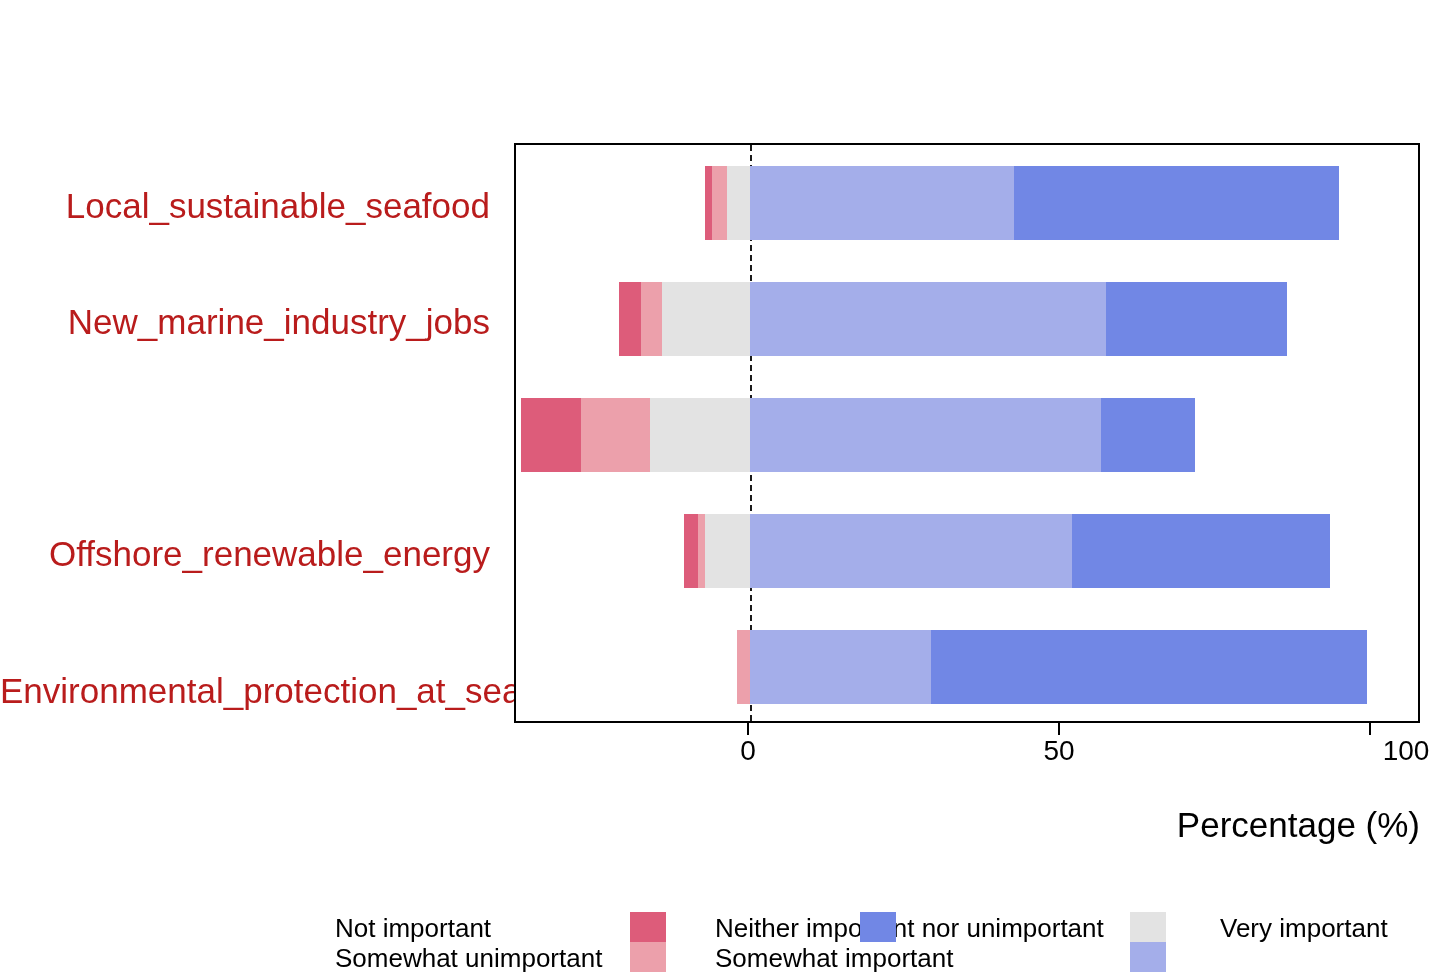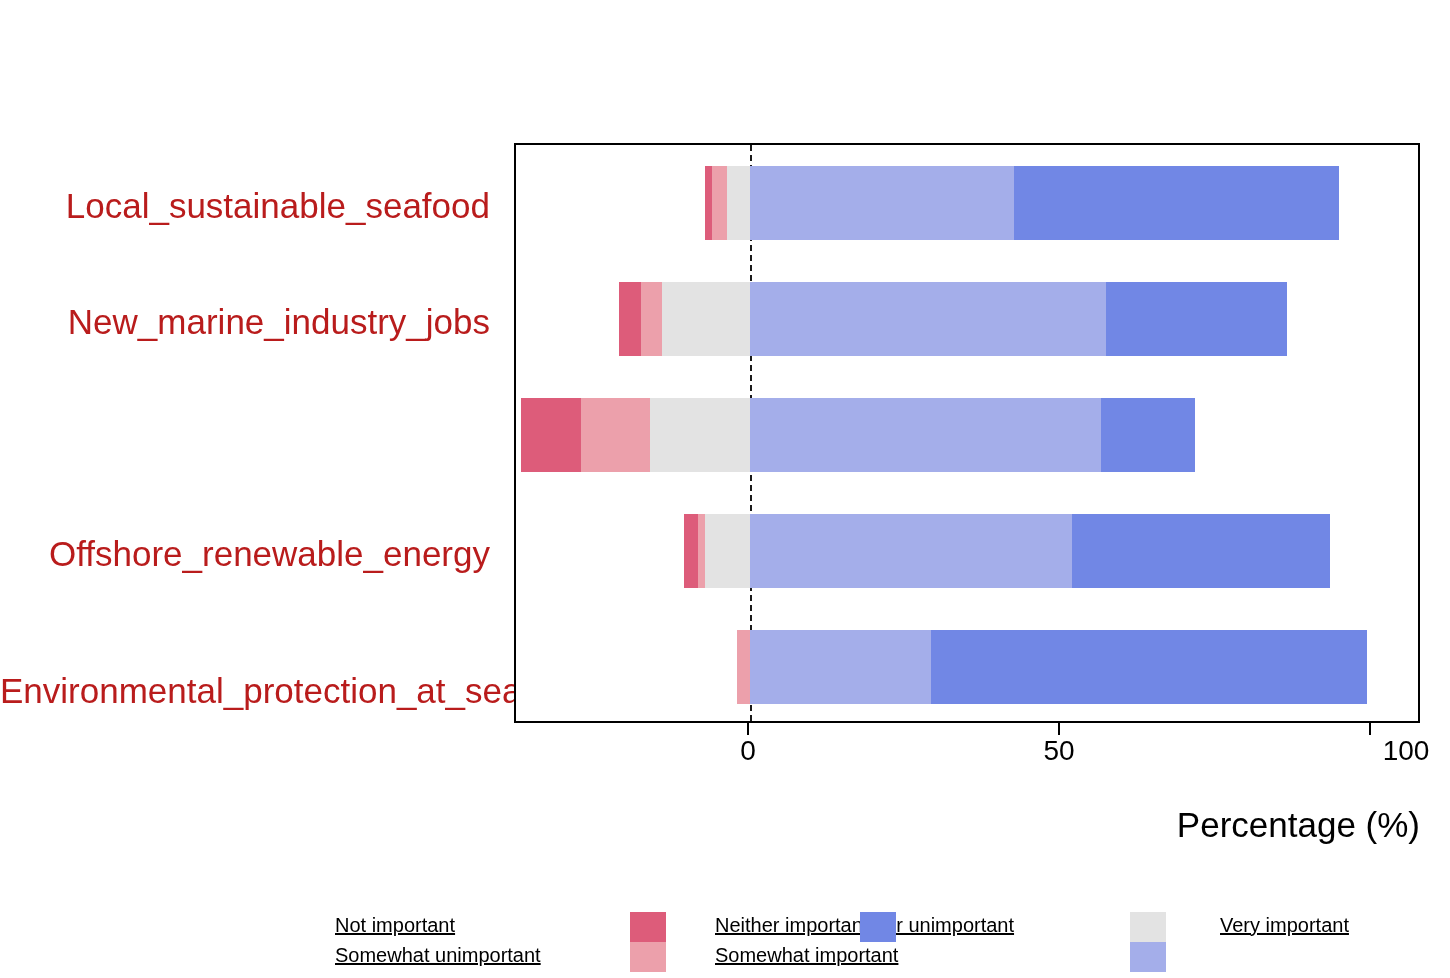--- a/index.html
+++ b/index.html
@@ -131,24 +131,23 @@
     left: 335px;
     top: 912px;
     width: 1100px;
     height: 62px;
   }
   .legend-col {
     position: absolute;
     top: 0;
   }
   .legend-text {
-    font-size: 20px;
+    font-size: 26px;
     line-height: 1;
     white-space: nowrap;
-    text-decoration: underline;
   }
   .legend-swatch {
     position: absolute;
     width: 36px;
     height: 30px;
     top: 0;
   }
   .legend-pair {
     position: relative;
     height: 30px;

